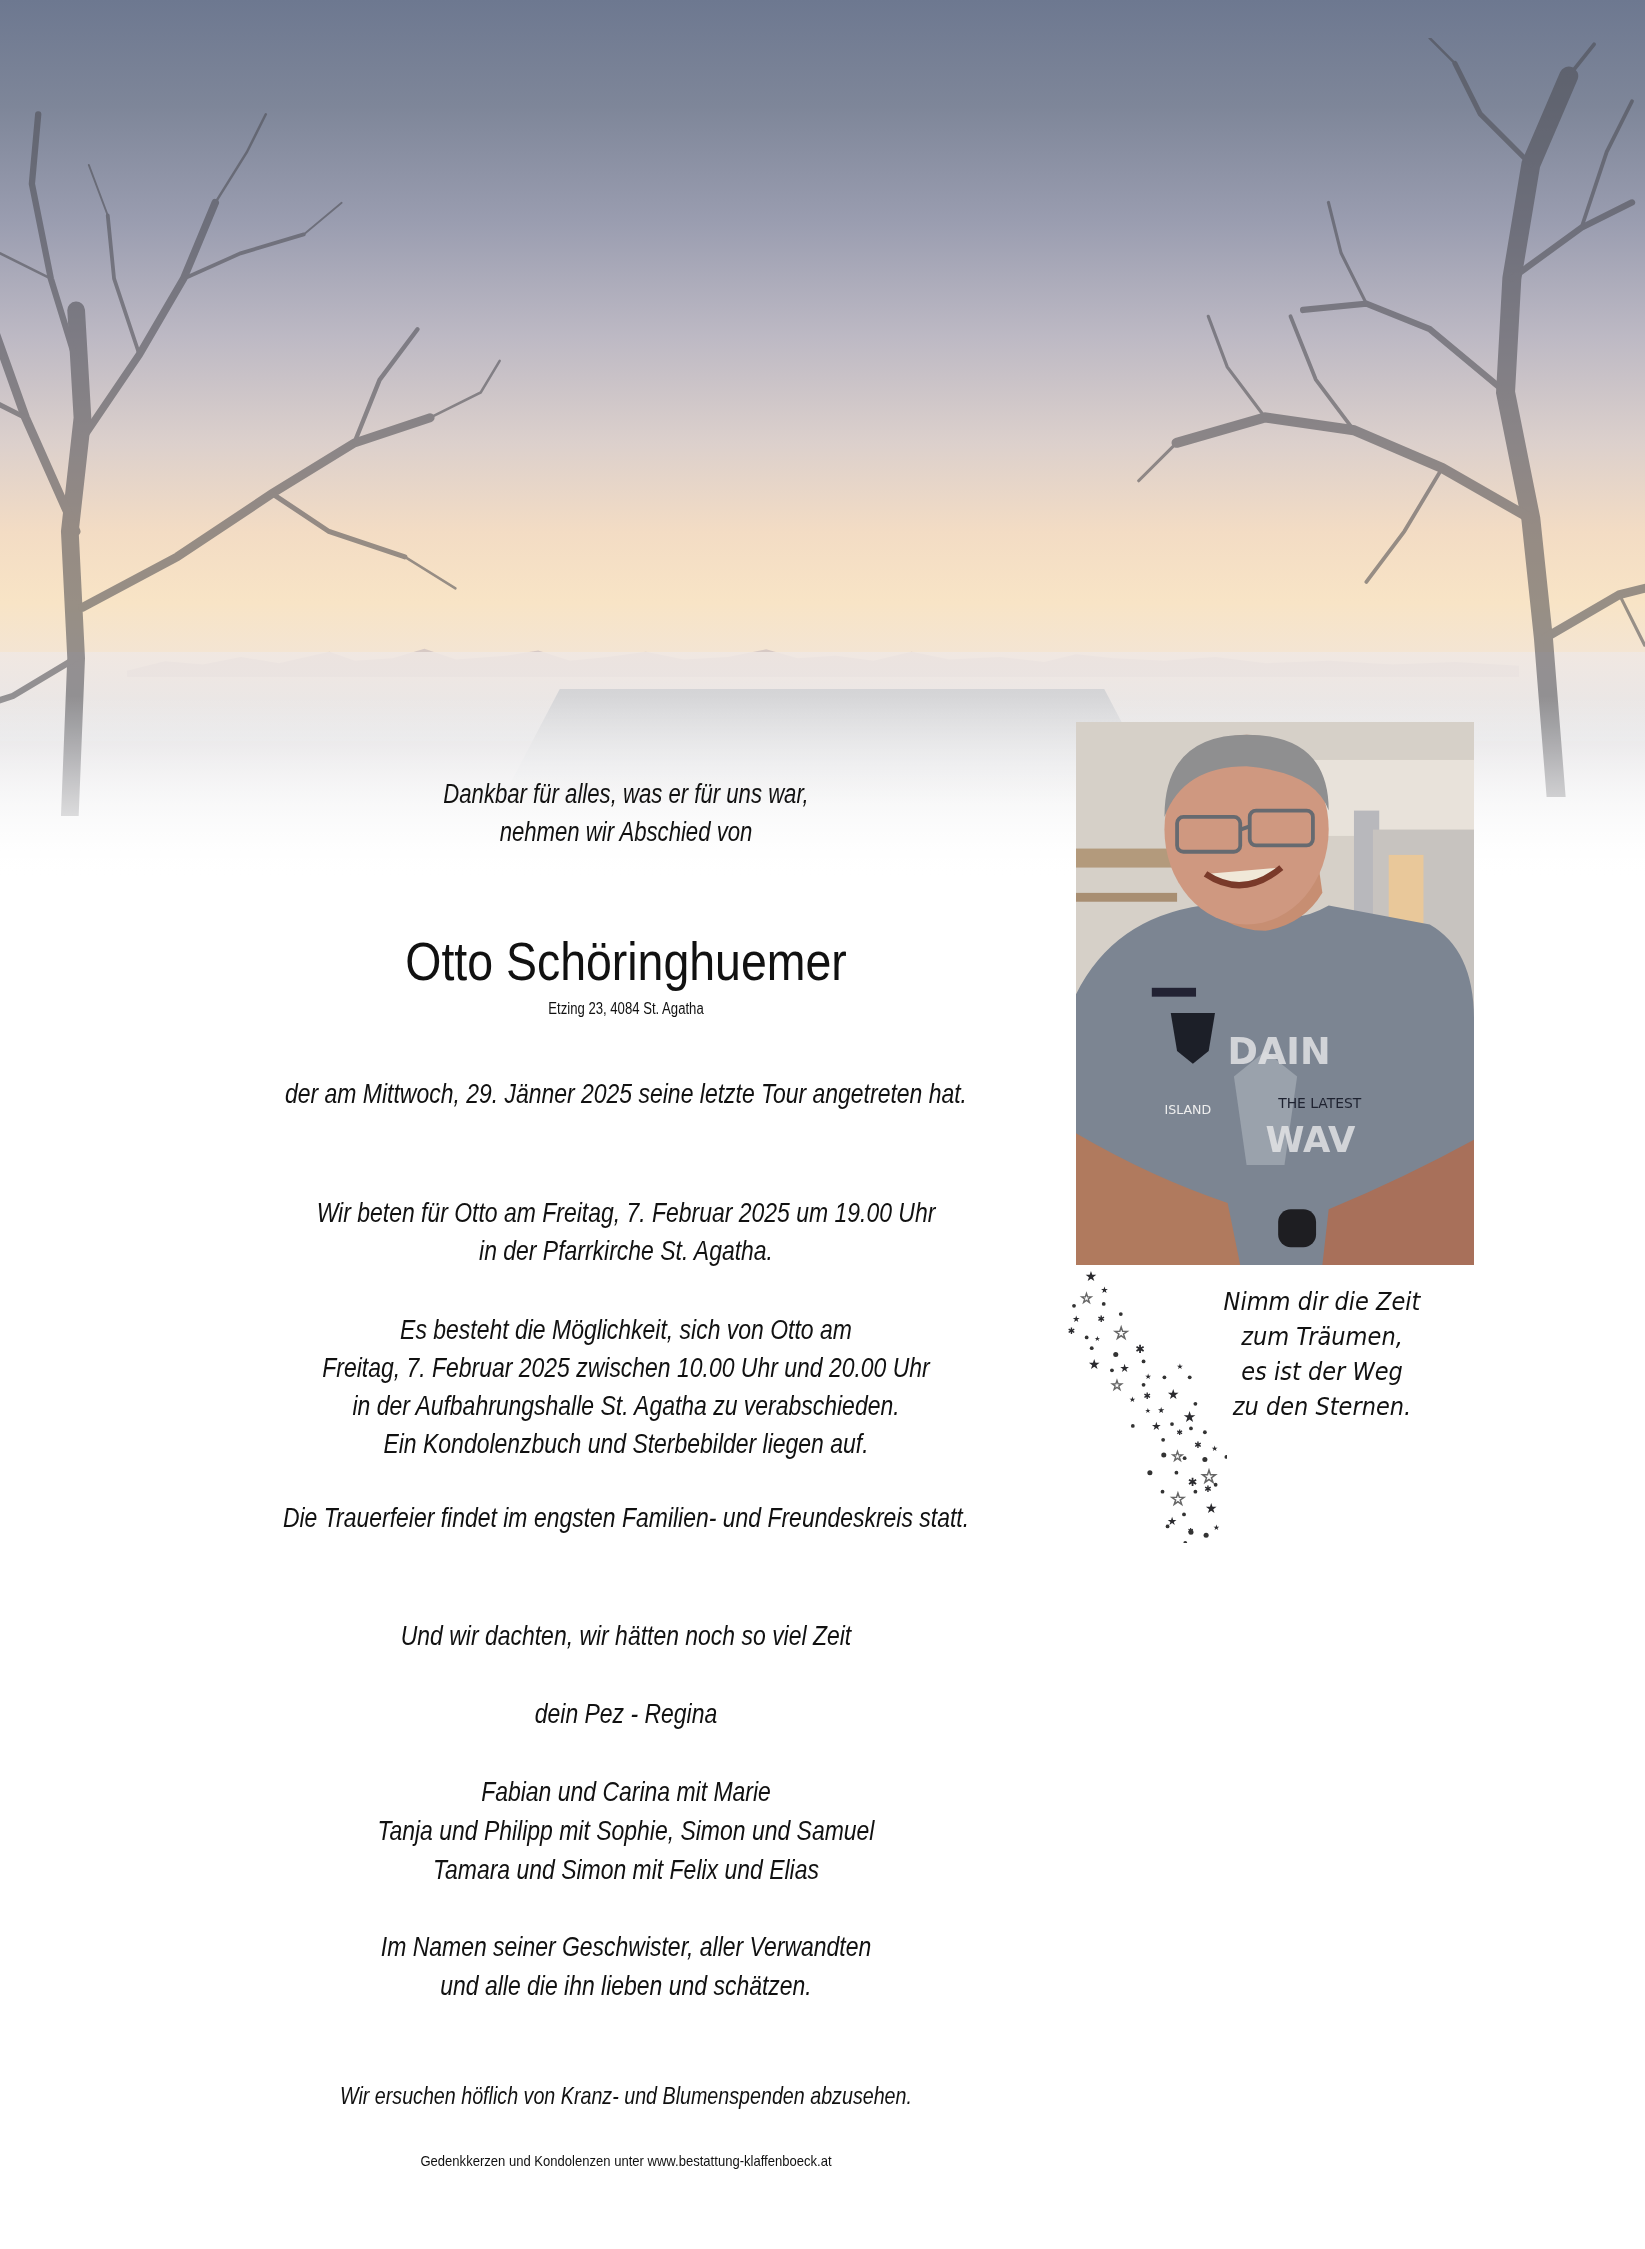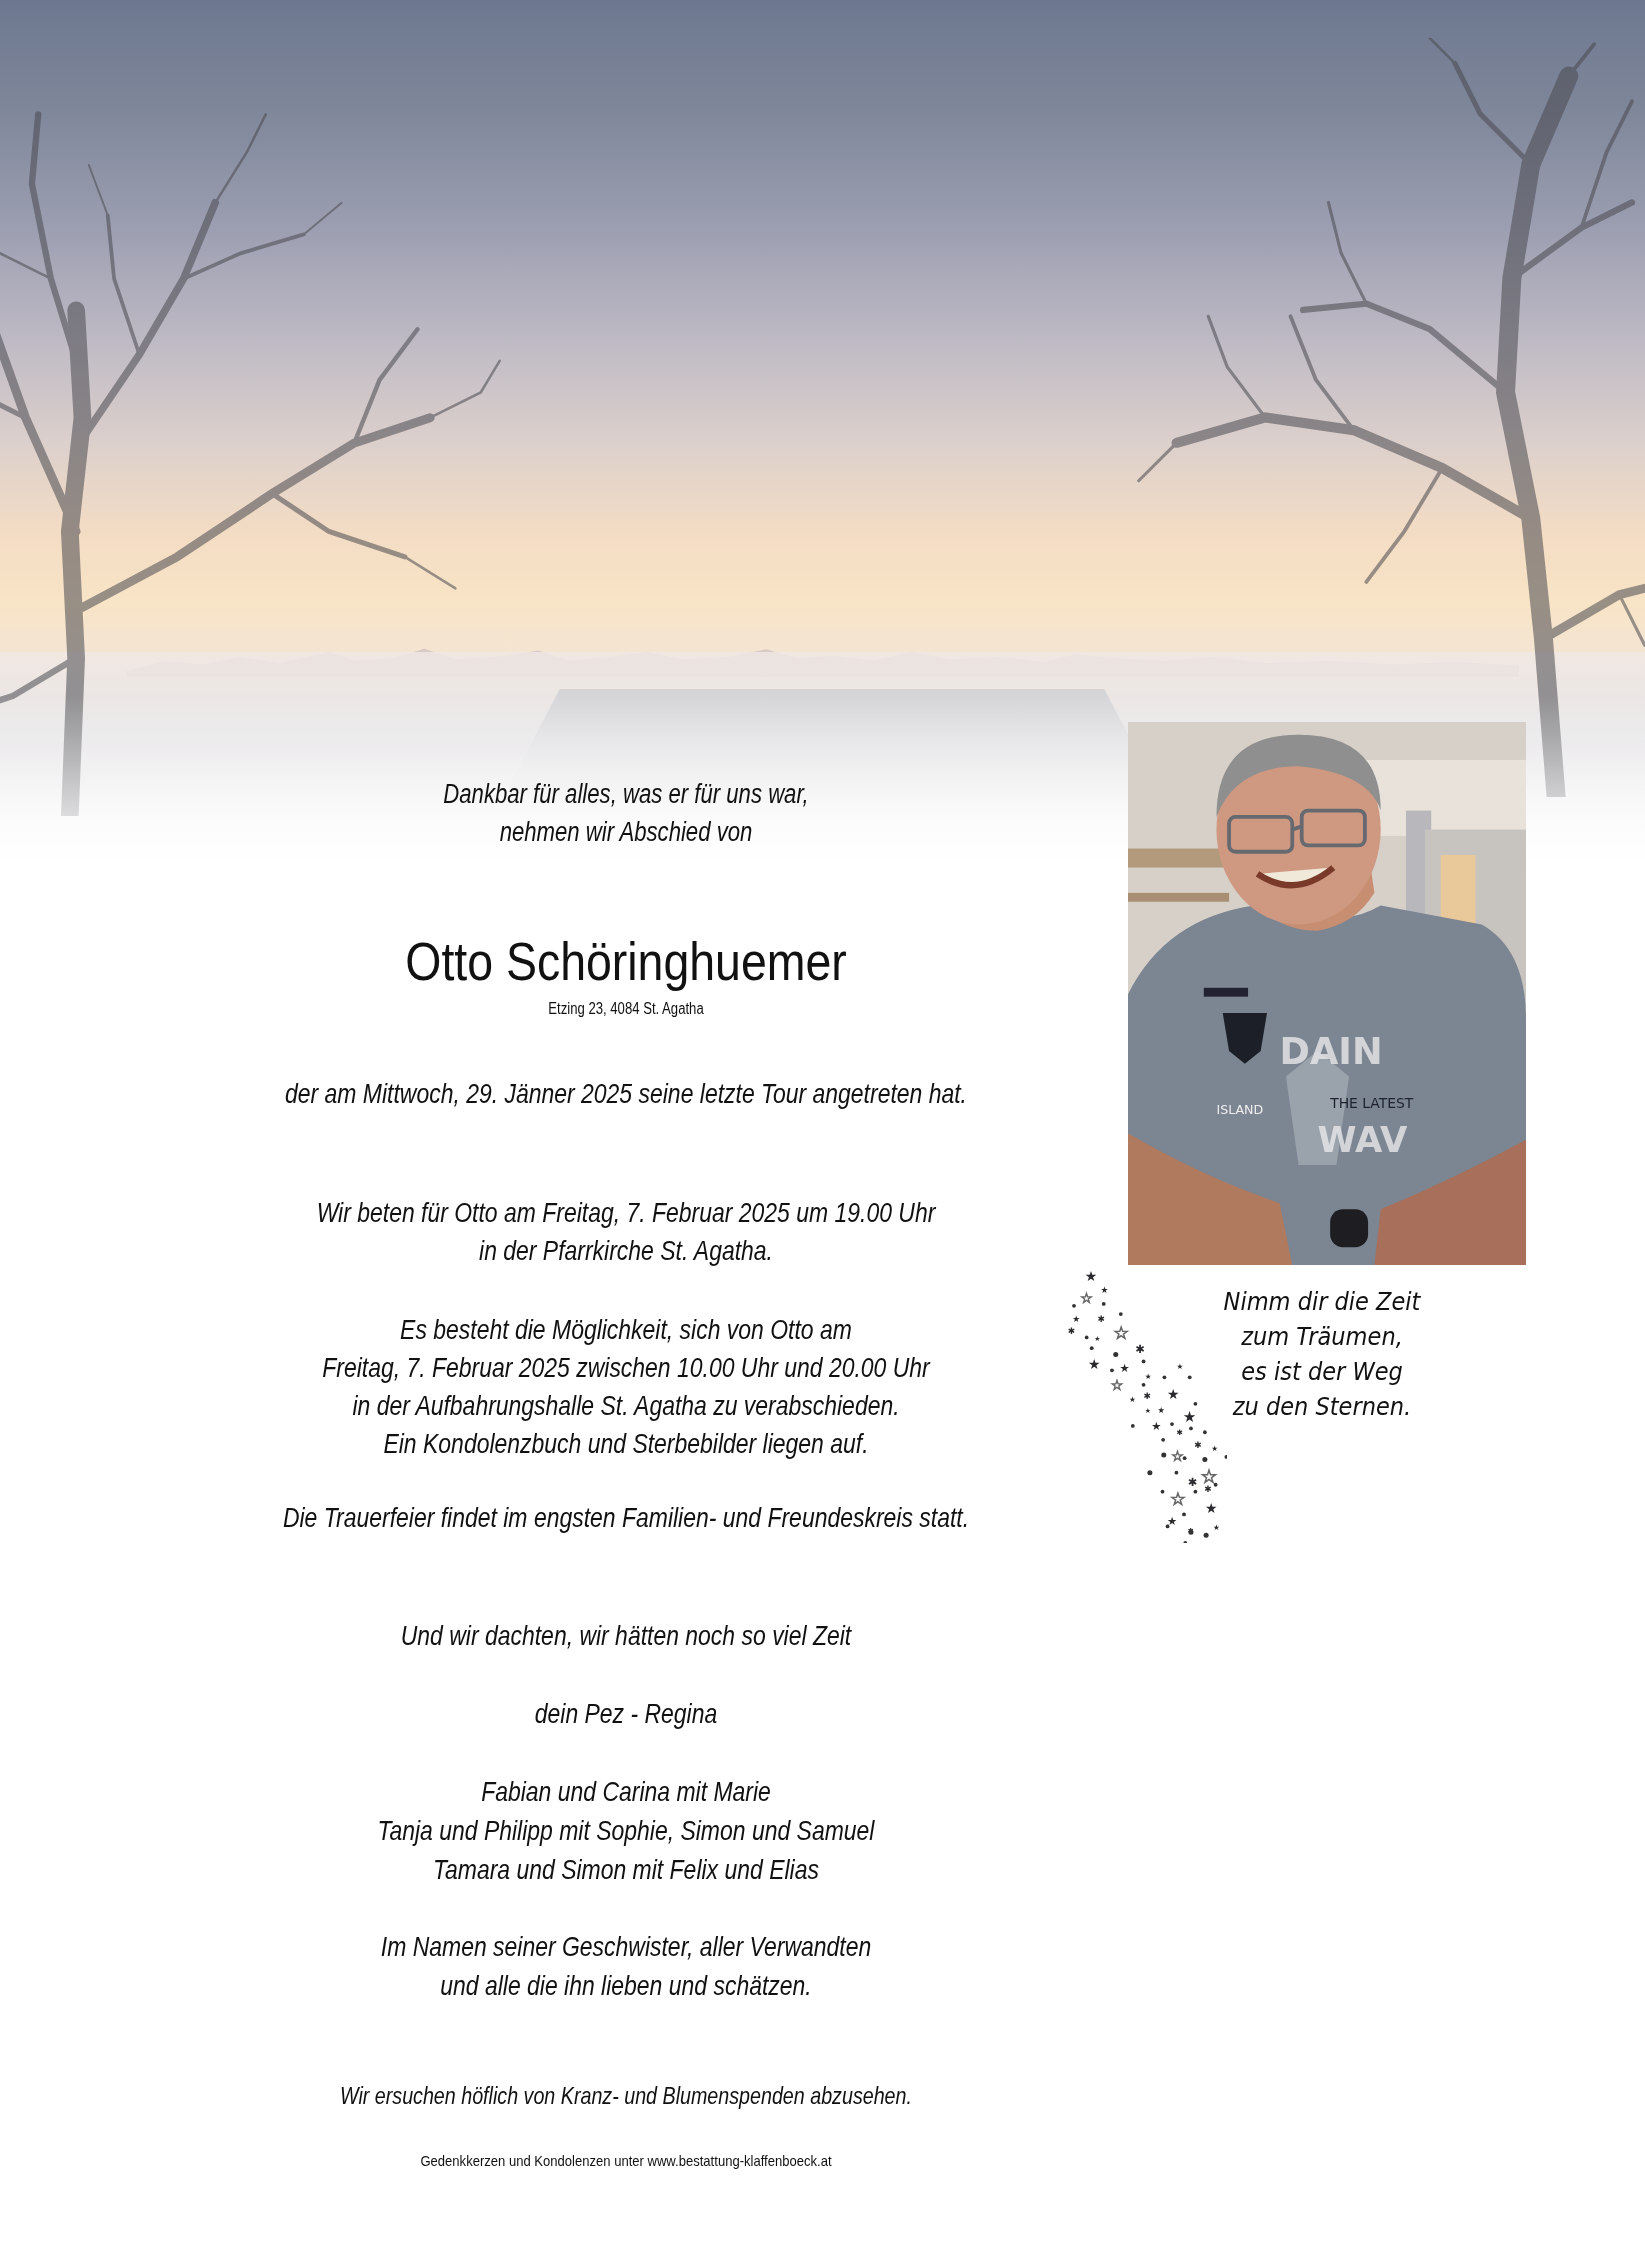--- a/index.html
+++ b/index.html
@@ -58,21 +58,21 @@
     .partner { top: 1695px; font-size: 28px; line-height: 38px; }
     .children { top: 1772px; font-size: 28px; line-height: 39px; }
     .relatives { top: 1927px; font-size: 28px; line-height: 39px; }
     .request { top: 2080px; font-size: 24px; line-height: 32px; }
     .footer {
       top: 2152px; font-size: 14.5px; font-style: normal; line-height: 19px;
       transform: scaleX(0.9);
     }
 
     .photo {
-      position: absolute; left: 1128px; top: 722px; width: 398px; height: 543px;
+      position: absolute; left: 1076px; top: 722px; width: 398px; height: 543px;
       overflow: hidden;
       background: linear-gradient(to bottom, #cfc9c1 0%, #d8d2cb 30%, #c8bfb5 55%, #9aa0a8 75%, #7b8590 100%);
     }
     .photo svg { width: 100%; height: 100%; display: block; }
 
     .poem {
       position: absolute; left: 1189px; top: 1284px; width: 266px;
       text-align: center; font-size: 25px; line-height: 35px; font-style: italic;
       font-family: "DejaVu Sans", sans-serif; transform: scaleX(0.9); transform-origin: center top;
     }

